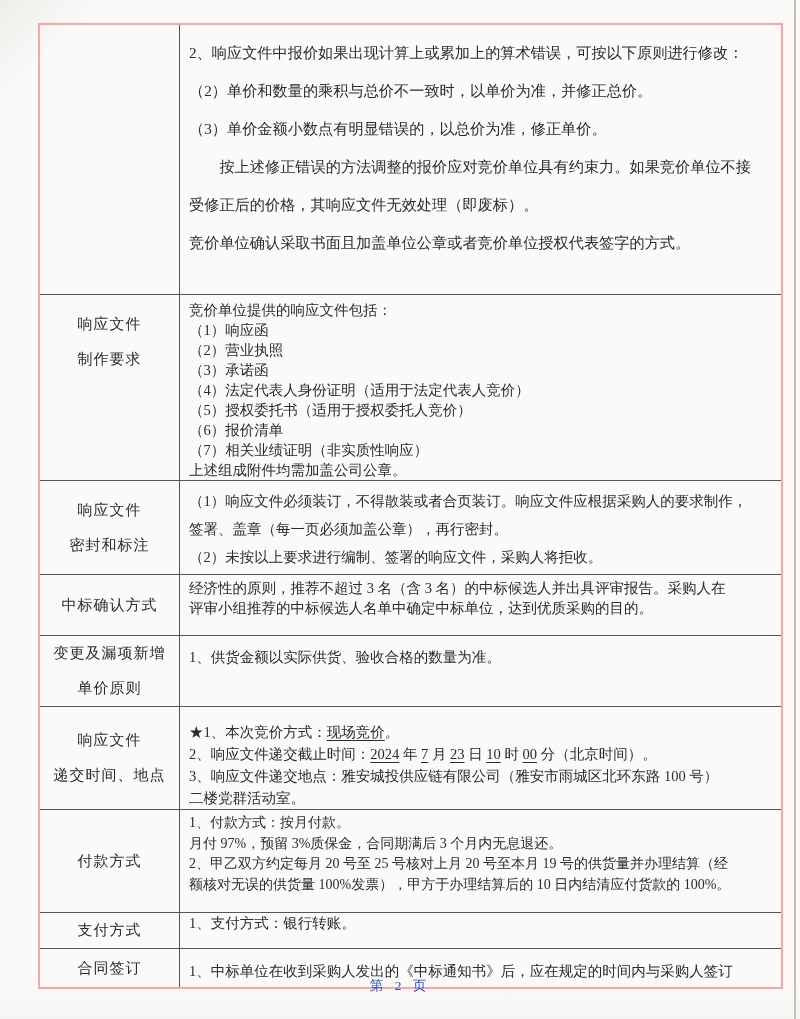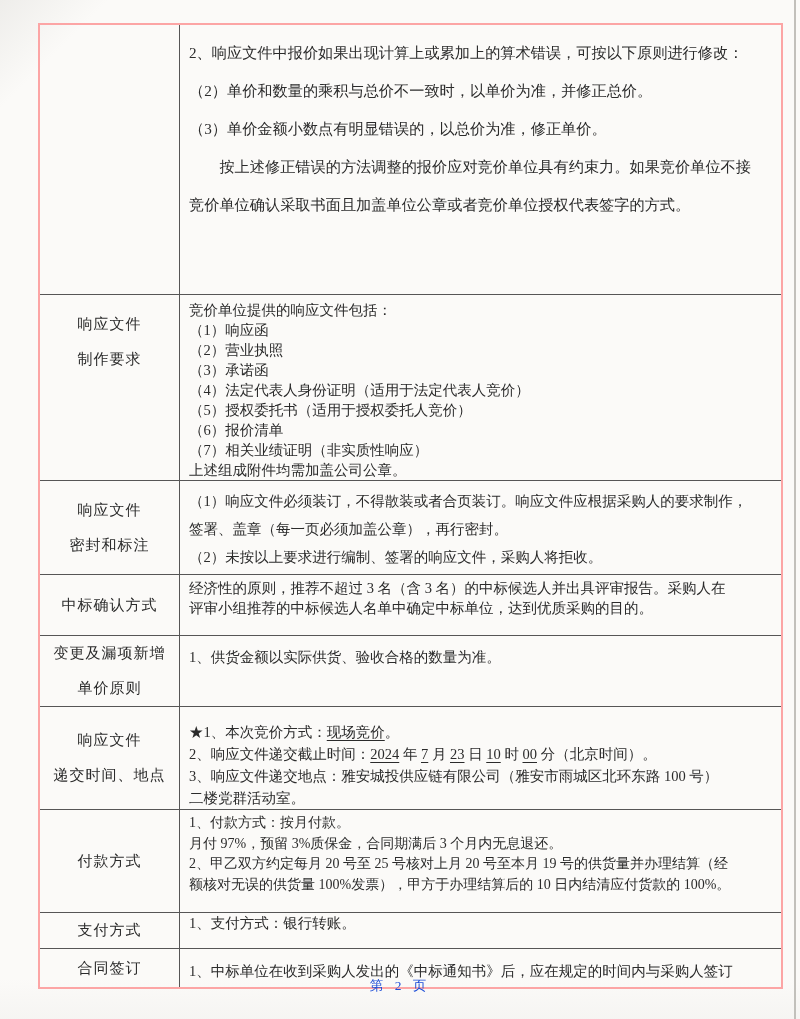--- a/index.html
+++ b/index.html
@@ -73,20 +73,21 @@
 <div class="scan-shade"></div>
 
 <div class="table">
     <div class="row r0">
       <div class="cell label"></div>
       <div class="cell content">
         <p class="line">2、响应文件中报价如果出现计算上或累加上的算术错误，可按以下原则进行修改：</p>
         <p class="line">（2）单价和数量的乘积与总价不一致时，以单价为准，并修正总价。</p>
         <p class="line">（3）单价金额小数点有明显错误的，以总价为准，修正单价。</p>
         <p class="line">　　按上述修正错误的方法调整的报价应对竞价单位具有约束力。如果竞价单位不接</p>
+        <p class="line">受修正后的价格，其响应文件无效处理（即废标）。</p>
         <p class="line">竞价单位确认采取书面且加盖单位公章或者竞价单位授权代表签字的方式。</p>
       </div>
     </div>
     <div class="row r1">
       <div class="cell label top">
         <div class="lab-line">响应文件</div>
         <div class="lab-line">制作要求</div>
       </div>
       <div class="cell content">
         <p class="line">竞价单位提供的响应文件包括：</p>

